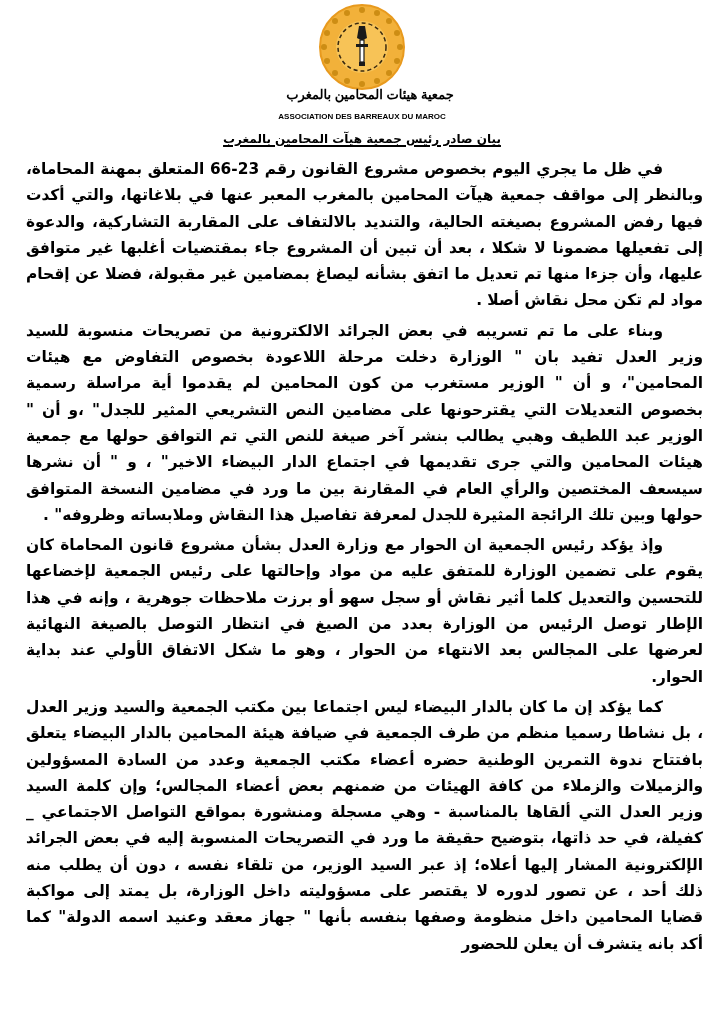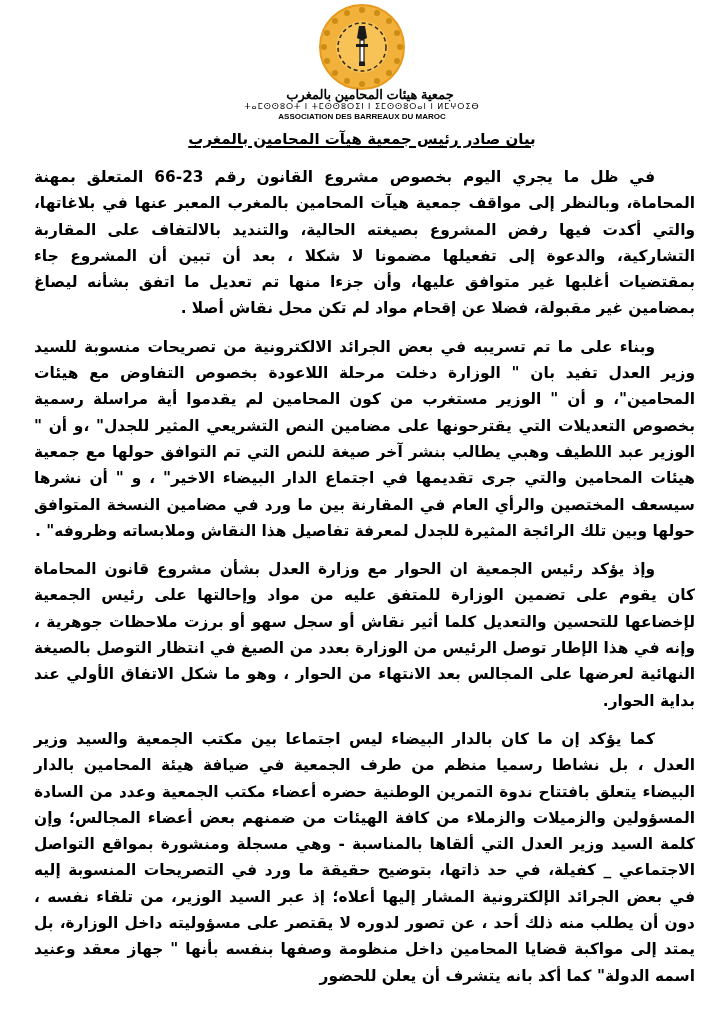--- a/index.html
+++ b/index.html
@@ -2,24 +2,24 @@
 <html><head>
 <meta charset="utf-8">
 <style>
   html, body { margin: 0; padding: 0; background: #ffffff; }
   body { width: 724px; height: 1024px; overflow: hidden; position: relative; font-family: "DejaVu Sans", sans-serif; color: #000; }
   .logo-wrap { position: absolute; left: 0; top: 0; width: 724px; height: 130px; }
   .emblem { position: absolute; left: 315px; top: 4px; width: 94px; height: 86px; }
   .logo-ar { position: absolute; left: 8px; width: 724px; top: 88px; text-align: center; font-size: 13px; font-weight: bold; line-height: 14px; direction: rtl; font-family: Liberation Sans, sans-serif; }
   .logo-tif { position: absolute; left: 0; width: 724px; top: 102px; text-align: center; font-size: 8px; letter-spacing: 1px; line-height: 10px; font-family: "DejaVu Sans", sans-serif; }
   .logo-fr { position: absolute; left: 0; width: 724px; top: 112px; text-align: center; font-size: 8px; font-weight: bold; line-height: 10px; font-family: Liberation Sans, sans-serif; }
-  .title { position: absolute; left: 0; width: 724px; top: 128px; text-align: center; direction: rtl; font-family: "DejaVu Sans", sans-serif; font-weight: bold; font-size: 15px; line-height: 22px; }
+  .title { position: absolute; left: 0; width: 724px; top: 128px; text-align: center; direction: rtl; font-family: "DejaVu Sans", sans-serif; font-weight: bold; font-size: 12px; line-height: 22px; }
   .title span { text-decoration: underline; text-decoration-thickness: 2px; text-underline-offset: 2px; }
   .body { position: absolute; left: 22px; right: 17px; top: 152px; direction: rtl; text-align: justify; text-align-last: right; font-family: "DejaVu Sans", sans-serif; font-weight: bold; font-size: 15.4px; line-height: 26.3px; letter-spacing: -0.3px; }
-  .body p { margin: 12px; text-indent: 40px; }
+  .body p { margin: 4px; text-indent: 40px; }
 </style>
 </head>
 <body>
 
 <div class="logo-wrap">
   <svg class="emblem" viewBox="0 0 94 86">
     <circle cx="47" cy="43" r="42" fill="#f2b13a"></circle>
     <circle cx="47" cy="43" r="42" fill="none" stroke="#e89a1e" stroke-width="2"></circle>
     <g fill="#c98a10" opacity="0.9">
       <circle cx="47" cy="6" r="3"></circle>
@@ -40,21 +40,20 @@
       <circle cx="32" cy="9" r="3"></circle>
     </g>
     <circle cx="47" cy="43" r="26" fill="#f7c357"></circle>
     <circle cx="47" cy="43" r="24" fill="none" stroke="#3a2a10" stroke-width="1.5" stroke-dasharray="4 3"></circle>
     <path d="M44 22 L50 22 L52 34 L48 36 L46 36 L42 34 Z" fill="#1a1a1a"></path>
     <rect x="45" y="36" width="4" height="22" fill="#ffffff" stroke="#1a1a1a" stroke-width="1.2"></rect>
     <rect x="41" y="40" width="12" height="3" fill="#1a1a1a"></rect>
     <rect x="44" y="58" width="6" height="4" fill="#1a1a1a"></rect>
   </svg>
   <div class="logo-ar">جمعية هيئات المحامين بالمغرب</div>
-  <div class="logo-tif">ⵜⴰⵎⵙⵙⵓⵔⵜ ⵏ ⵜⵎⵙⵙⵓⵔⵉⵏ ⵏ ⵉⵎⵙⵙⵓⵔⴰⵏ ⵏ ⵍⵎⵖⵔⵉⴱ</div>
   <div class="logo-fr">ASSOCIATION DES BARREAUX DU MAROC</div>
 </div>
 
 <div class="title">
   <span>بيان صادر رئيس جمعية هيآت المحامين بالمغرب</span>
 </div>
 
 <div class="body">
   <p>في ظل ما يجري اليوم بخصوص مشروع القانون رقم 23-66 المتعلق بمهنة المحاماة، وبالنظر إلى مواقف جمعية هيآت المحامين بالمغرب المعبر عنها في بلاغاتها، والتي أكدت فيها رفض المشروع بصيغته الحالية، والتنديد بالالتفاف على المقاربة التشاركية، والدعوة إلى تفعيلها مضمونا لا شكلا ، بعد أن تبين أن المشروع جاء بمقتضيات أغلبها غير متوافق عليها، وأن جزءا منها تم تعديل ما اتفق بشأنه ليصاغ بمضامين غير مقبولة، فضلا عن إقحام مواد لم تكن محل نقاش أصلا .</p>
   <p>وبناء على ما تم تسريبه في بعض الجرائد الالكترونية من تصريحات منسوبة للسيد وزير العدل تفيد بان " الوزارة دخلت مرحلة اللاعودة بخصوص التفاوض مع هيئات المحامين"، و أن " الوزير مستغرب من كون المحامين لم يقدموا أية مراسلة رسمية بخصوص التعديلات التي يقترحونها على مضامين النص التشريعي المثير للجدل" ،و أن " الوزير عبد اللطيف وهبي يطالب بنشر آخر صيغة للنص التي تم التوافق حولها مع جمعية هيئات المحامين والتي جرى تقديمها في اجتماع الدار البيضاء الاخير" ، و " أن نشرها سيسعف المختصين والرأي العام في المقارنة بين ما ورد في مضامين النسخة المتوافق حولها وبين تلك الرائجة المثيرة للجدل لمعرفة تفاصيل هذا النقاش وملابساته وظروفه" .</p>

